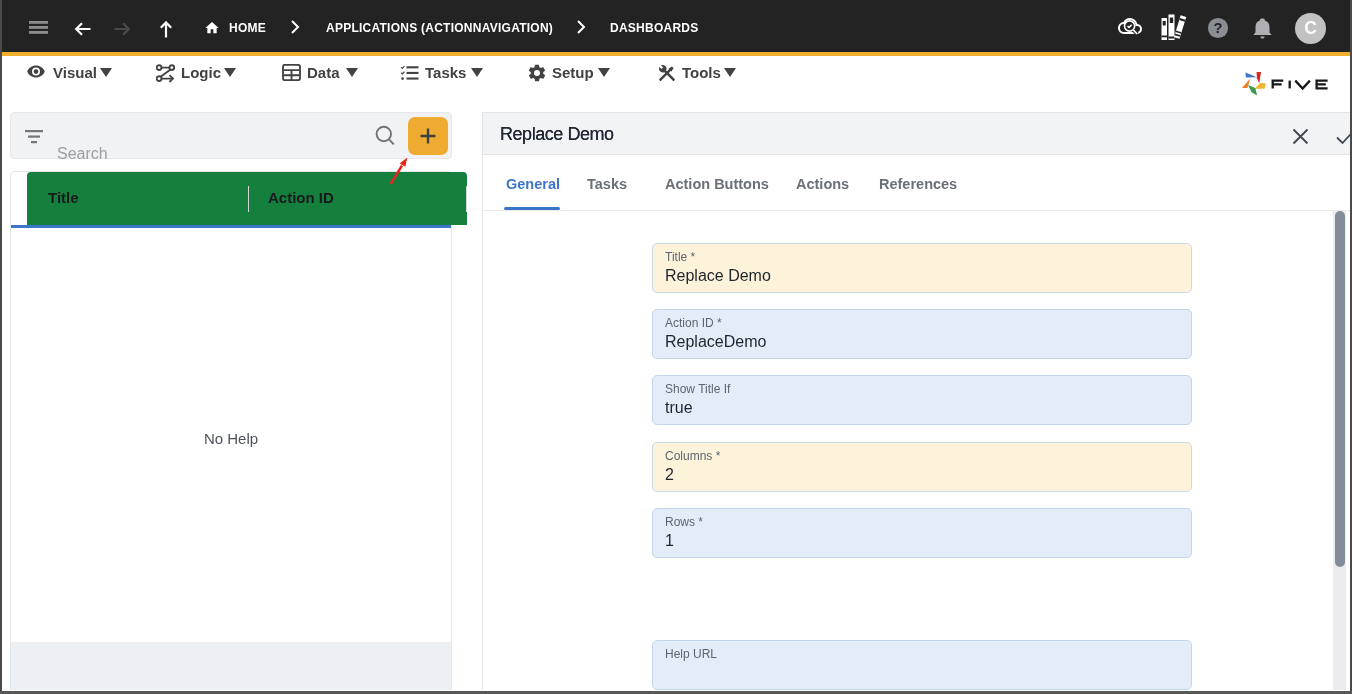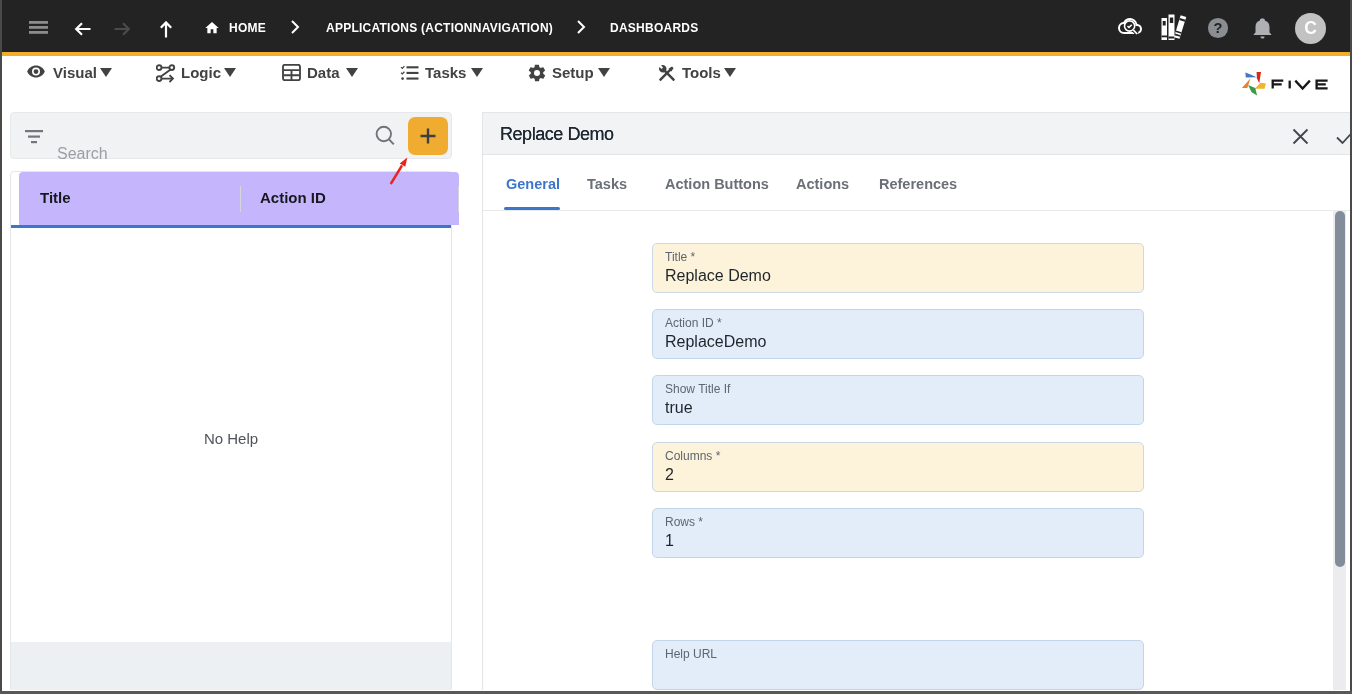--- a/index.html
+++ b/index.html
@@ -21,38 +21,38 @@
     border-top:9.5px solid #424242; }
   
   #searchbox { position:absolute; left:10px; top:112px; width:442px; height:47px;
     background:#f1f2f3; border:1px solid #e7e8e9; border-radius:4px; }
   #searchph { position:absolute; left:57px; top:128px; font-size:16px; color:#9aa0a6;margin-top:17px; }
   #plusbtn { position:absolute; left:408px; top:117px; width:40px; height:38px;
     background:#f0ac30; border-radius:7px; }
   #ltable { position:absolute; left:10px; top:171px; width:442px; height:519px;
     border:1px solid #e5e6e8; border-top:1px solid #e5e6e8; border-radius:4px 4px 0 0;
     background:#fff; }
-  #lthead { position:absolute; left:8px; top:0; width:440px; height:53px; background:#c4b5fd;
+  #lthead { position:absolute; left:16px; top:0; width:440px; height:53px; background:#15803d;
     border-radius:4px 4px 0 0; }
   #lthead .col { position:absolute; top:17px; font-size:15px; font-weight:bold; color:#17191c; }
   #bluebar { position:absolute; left:0px; top:53px; width:440px; height:3px; background:#3b76c9; }
   #norows { position:absolute; left:0; top:258px; width:440px; text-align:center;
     font-size:15px; color:#4e545a; }
   #lfoot { position:absolute; left:0; top:470px; width:440px; height:48px; background:#edf0f2; }
   
   #rpanel { position:absolute; left:462px; top:112px; width:885px; height:578px;
     background:#fff; border-left:1px solid #e4e5e7; border-top:1px solid #e4e5e7;margin-left:20px; }
   #rphead { position:absolute; left:0; top:0; width:884px; height:42px; background:#f2f3f5;
     border-bottom:1px solid #e3e4e6; }
   #rptitle { position:absolute; left:17px; top:11px; font-size:18px; font-weight:500; letter-spacing:-0.45px; color:#1f2733; text-shadow:0 0 .5px #1f2733; }
   .tab { position:absolute; top:63px; font-size:14.5px; font-weight:bold; color:#6b7077; }
   #tabline { position:absolute; left:0; top:97px; width:884px; height:1px; background:#e8e9eb; }
   #tabind { position:absolute; left:21px; top:94px; width:56px; height:3px; background:#3b76c9;
     border-radius:2px; }
-  .field { position:absolute; left:169px; width:492px; height:50px; border-radius:5px; }
+  .field { position:absolute; left:169px; width:540px; height:50px; border-radius:5px; }
   .f-cream { background:#fdf3da; border:1px solid #cbd8e6; }
   .f-blue  { background:#e3edf9; border:1px solid #c3d6e9; }
   .field .lab { position:absolute; left:12px; top:6px; font-size:12px; color:#5b6670; }
   .field .val { position:absolute; left:12px; top:22.5px; font-size:16px; color:#1f242b; }
   
   #sbtrack { position:absolute; left:1333px; top:210px; width:13px; height:480px; background:#ececee; }
   #sbthumb { position:absolute; left:1334.5px; top:211px; width:10px; height:356px;
     background:#828c9b; border-radius:5px; }
   
   #bleft  { position:absolute; left:0; top:0; width:2px; height:694px; background:#4a4a4a; }

